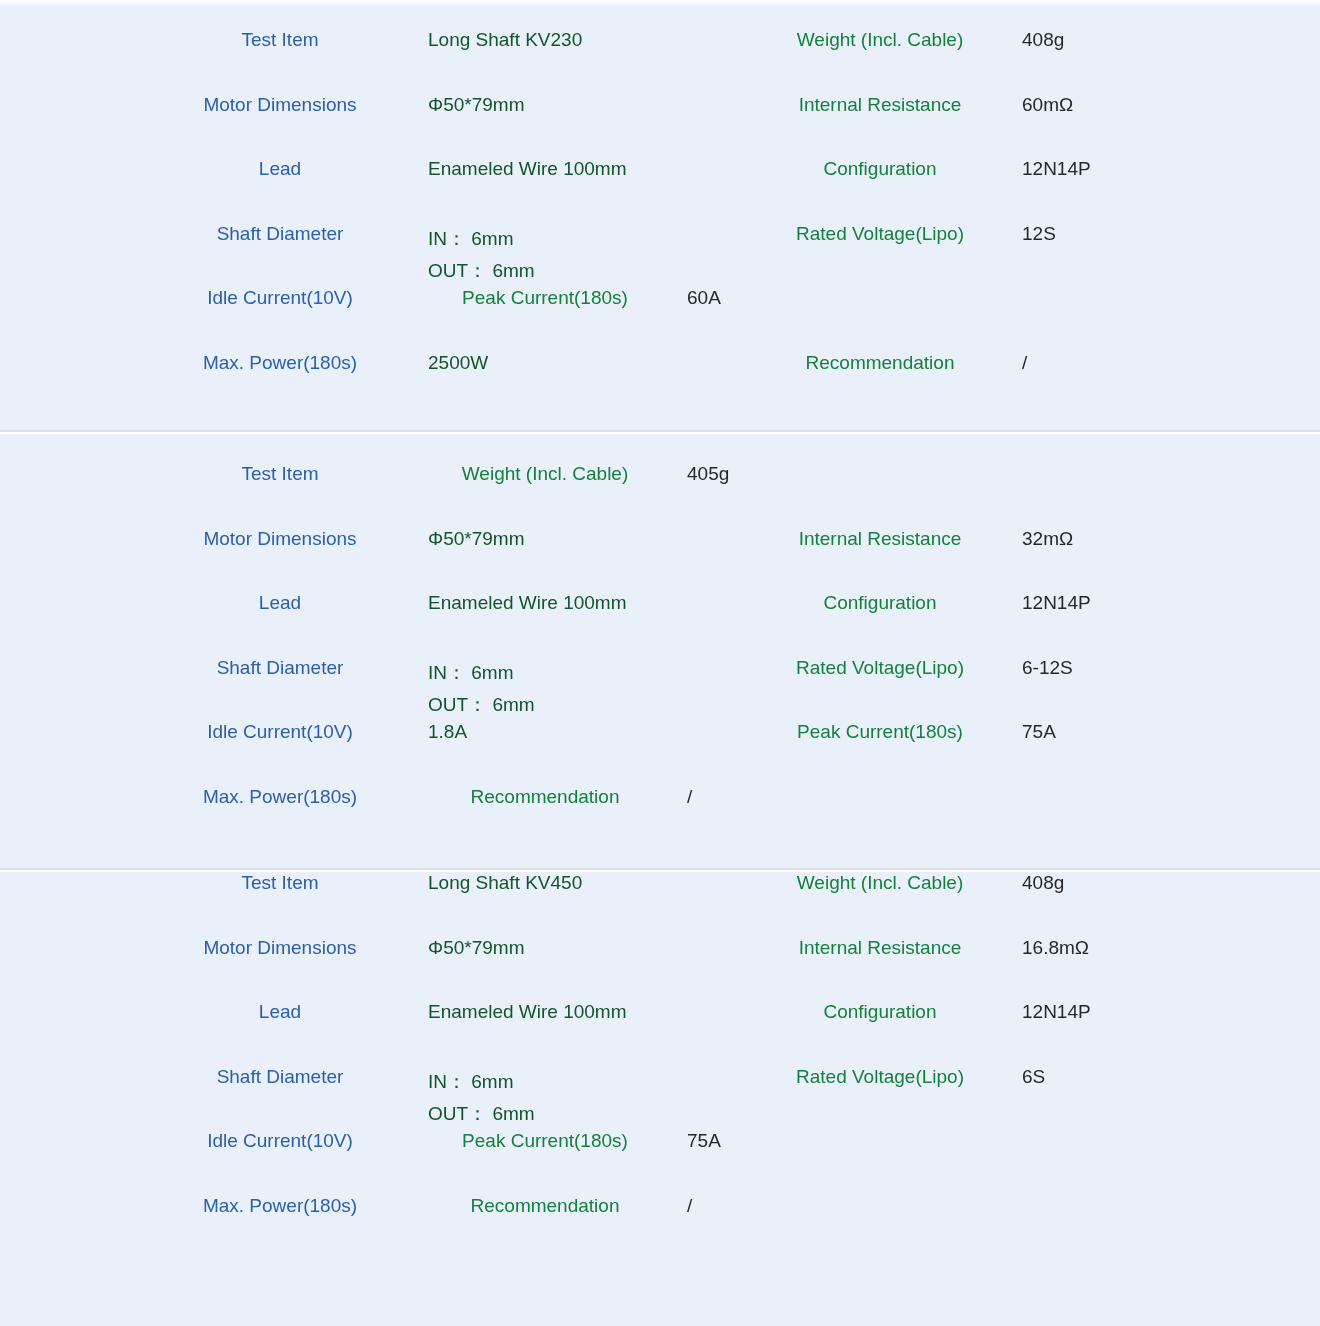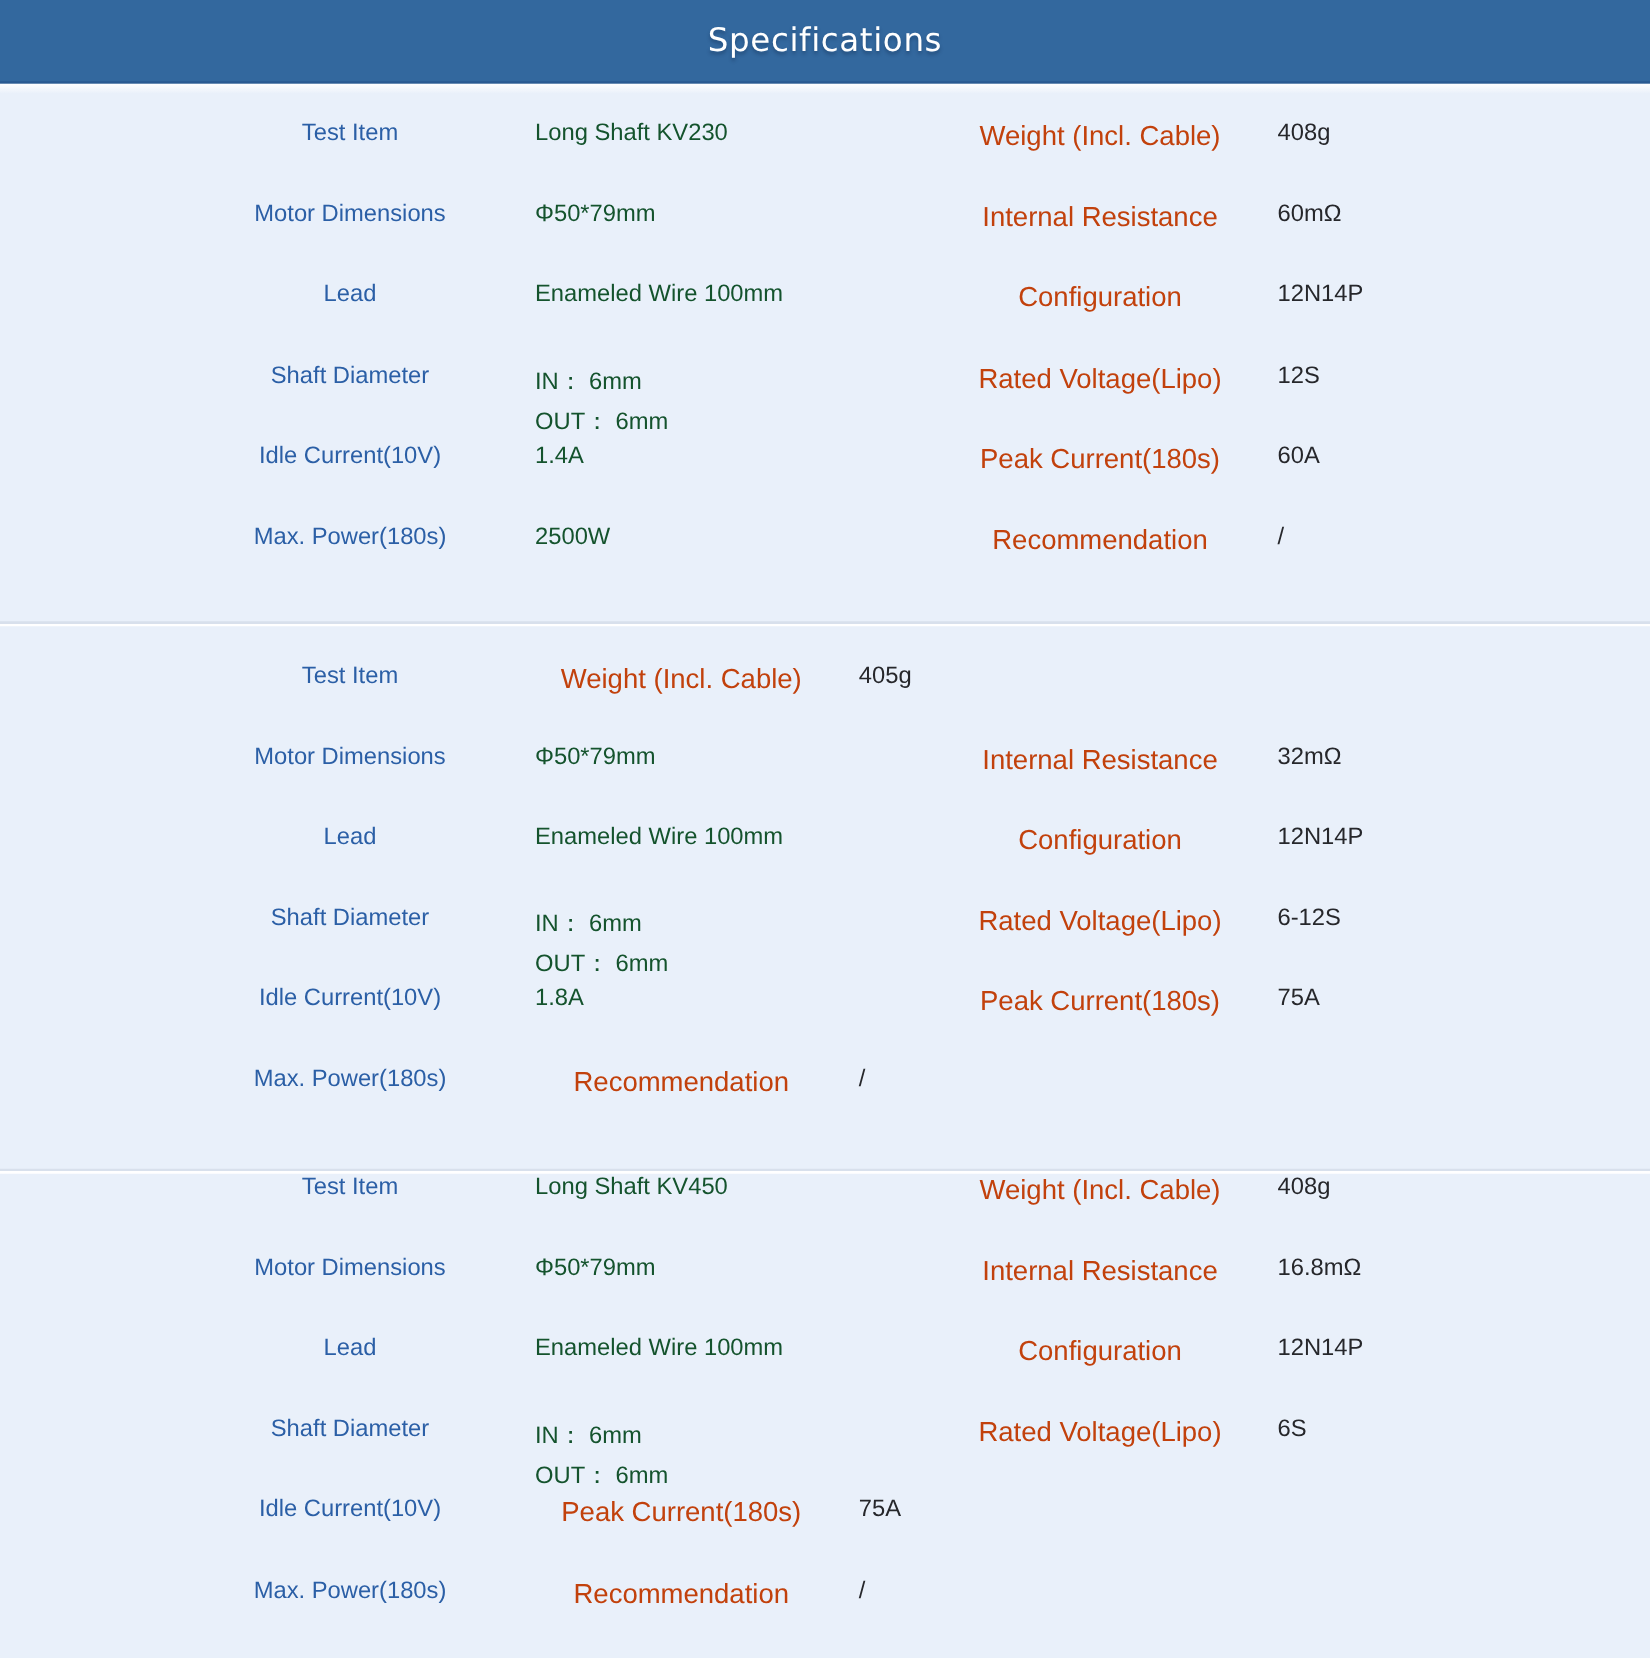--- a/index.html
+++ b/index.html
@@ -56,39 +56,36 @@
   }
   .c2 {
     width: 335px;
     padding-left: 8px;
     color: #14532d;
     font-size: 19px;
   }
   .c3 {
     width: 250px;
     text-align: center;
-    color: #c2410c;
-    font-size: 22px;
+    color: #15803d;
+    font-size: 19px;
   }
   .c4 {
     flex: 1;
     padding-left: 17px;
     color: #26272b;
     font-size: 19px;
   }
   .two-line div { line-height: 32px; }
 </style>
 </head>
 <body>
 
 <div class="panel">
 
-  <header class="spec-header">
-    <div class="spec-title">Specifications</div>
-  </header>
   <div class="header-fade"></div>
 
   <section class="section-1">
     <div class="row">
       <div class="c1">Test Item</div>
       <div class="c2">Long Shaft KV230</div>
       <div class="c3">Weight (Incl. Cable)</div>
       <div class="c4">408g</div>
     </div>
     <div class="row">
@@ -107,21 +104,20 @@
       <div class="c1">Shaft Diameter</div>
       <div class="c2 two-line">
         <div>IN： 6mm</div>
         <div>OUT： 6mm</div>
       </div>
       <div class="c3">Rated Voltage(Lipo)</div>
       <div class="c4">12S</div>
     </div>
     <div class="row">
       <div class="c1">Idle Current(10V)</div>
-      <div class="c2">1.4A</div>
       <div class="c3">Peak Current(180s)</div>
       <div class="c4">60A</div>
     </div>
     <div class="row">
       <div class="c1">Max. Power(180s)</div>
       <div class="c2">2500W</div>
       <div class="c3">Recommendation</div>
       <div class="c4">/</div>
     </div>
   </section>

